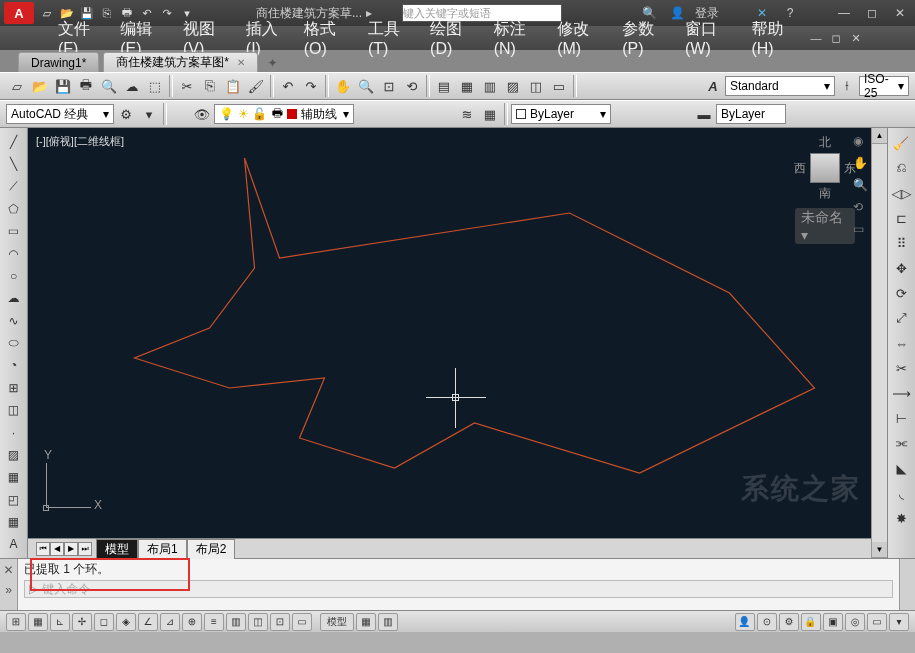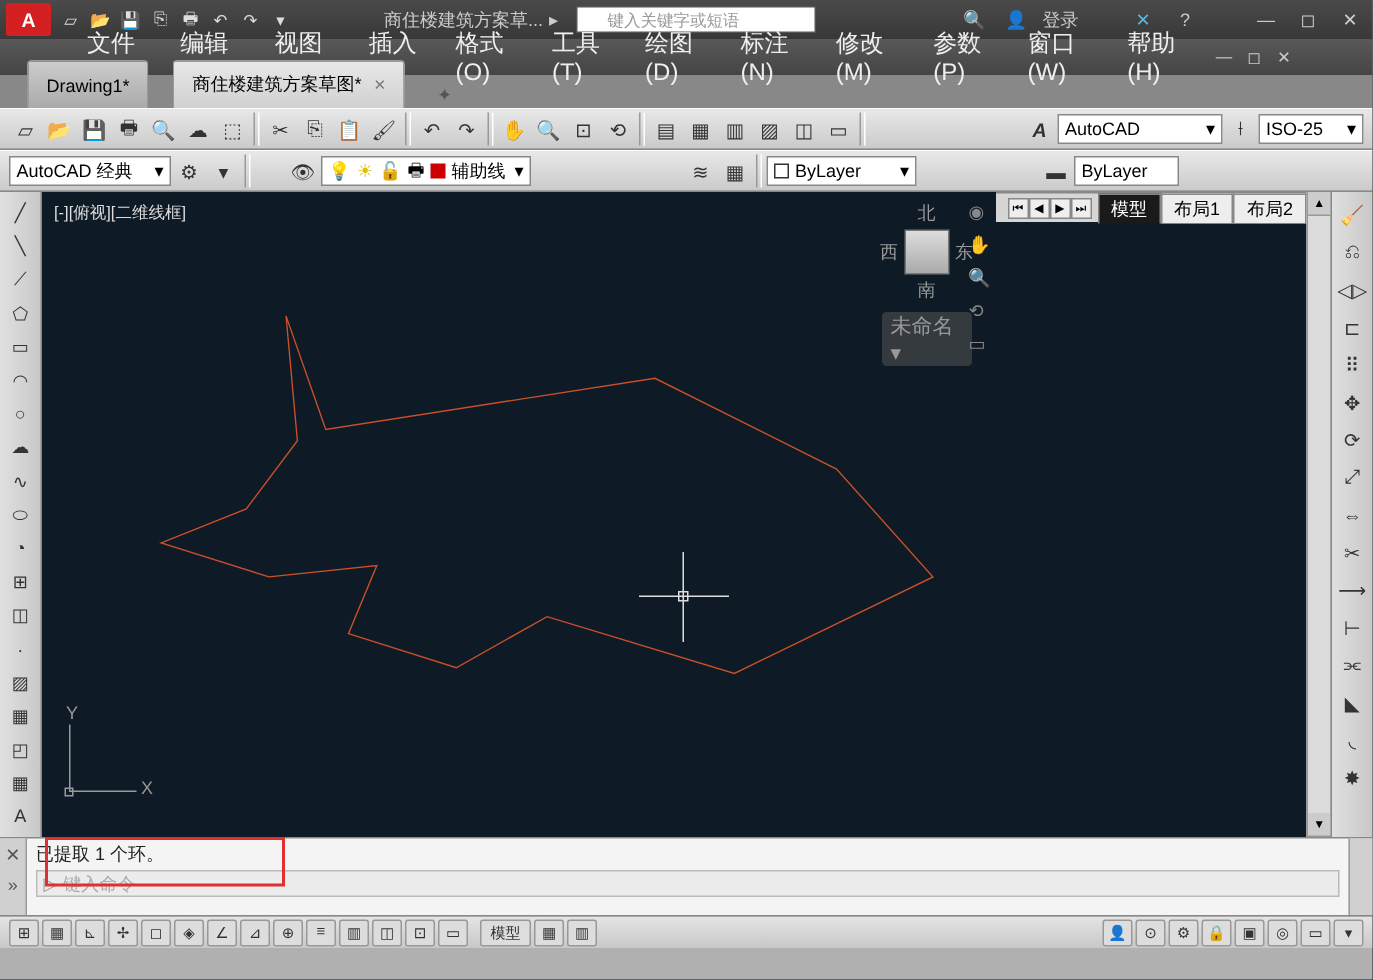--- a/index.html
+++ b/index.html
@@ -2,42 +2,42 @@
 <html><head>
 <meta charset="utf-8">
 <style>
 *{box-sizing:border-box;margin:0;padding:0;font-family:"Microsoft YaHei",SimSun,sans-serif;font-size:12px;user-select:none}
 body{background:#b0b0b0;width:915px;height:653px;overflow:hidden;position:relative}
 .titlebar{height:26px;background:linear-gradient(#4a4a4a,#383838);display:flex;align-items:center;color:#ccc;padding:0 4px}
 .logo{width:30px;height:22px;background:#d42020;color:#fff;font-weight:bold;display:flex;align-items:center;justify-content:center;border-radius:2px;margin-right:4px;font-size:13px}
 .qat{display:flex;gap:2px;align-items:center}
 .qat-btn{width:18px;height:18px;display:flex;align-items:center;justify-content:center;color:#ddd;cursor:pointer;font-size:11px}
 .title-doc{margin-left:60px;color:#ccc;font-size:12px}
-.title-search{margin-left:12px;width:160px;height:18px;background:#fff;border:1px solid #555;padding:0 20px;color:#999;font-size:11px;display:flex;align-items:center}
+.title-search{margin-left:30px;width:160px;height:18px;background:#fff;border:1px solid #555;padding:0 0;color:#999;font-size:11px;display:flex;align-items:center}
 .title-rt{margin-left:auto;display:flex;gap:6px;align-items:center;color:#ccc}
 .title-rt .wbtn{width:22px;height:18px;display:flex;align-items:center;justify-content:center;cursor:pointer;color:#ccc}
 .menubar{height:24px;background:linear-gradient(#585858,#454545);display:flex;align-items:center;padding:0 50px;gap:4px}
 .menu-item{color:#eee;padding:2px 8px;cursor:pointer;font-size:16px}
 .doc-tabs{height:22px;background:#888;display:flex;align-items:end;padding-left:18px;gap:0}
-.doc-tab{height:32px;padding:2px 12px;background:linear-gradient(#e8e8e8,#d0d0d0);border:1px solid #999;border-bottom:none;border-radius:3px 3px 0 0;margin-right:16px;font-size:11px;display:flex;align-items:center;gap:4px;cursor:pointer}
+.doc-tab{height:20px;padding:2px 12px;background:linear-gradient(#e8e8e8,#d0d0d0);border:1px solid #999;border-bottom:none;border-radius:3px 3px 0 0;margin-right:4px;font-size:11px;display:flex;align-items:center;gap:4px;cursor:pointer}
 .doc-tab.inactive{background:linear-gradient(#ccc,#aaa)}
 .doc-tab .x{color:#777;font-size:10px;margin-left:4px}
 .tab-plus{width:20px;height:18px;display:flex;align-items:center;justify-content:center;color:#555;cursor:pointer}
 .toolbar-row{height:28px;background:linear-gradient(#e8e8e8,#cacaca);border-top:1px solid #fff;border-bottom:1px solid #888;display:flex;align-items:center;padding:0 6px;gap:1px}
 .tb-btn{width:22px;height:22px;border:1px solid transparent;display:flex;align-items:center;justify-content:center;cursor:pointer;font-size:13px;color:#333;border-radius:2px}
 .tb-sep{width:4px;height:22px;border-left:1px solid #999;border-right:1px solid #fff;margin:0 2px}
 .tb-combo{height:20px;background:#fff;border:1px solid #888;padding:0 4px;display:flex;align-items:center;gap:4px;font-size:11px}
 .ws-combo{width:108px}
 .layer-combo{width:140px}
 .bylayer{width:100px}
 .main{display:flex;height:430px}
 .lt-tools{width:28px;background:linear-gradient(90deg,#e0e0e0,#c8c8c8);border-right:1px solid #888;display:flex;flex-direction:column;align-items:center;padding:4px 0;gap:3px}
 .lt-tools .tb-btn{width:22px;height:20px;font-size:12px}
 .rt-tools{width:28px;background:linear-gradient(90deg,#e0e0e0,#c8c8c8);border-left:1px solid #888;display:flex;flex-direction:column;align-items:center;padding:4px 0;gap:3px}
-.canvas-wrap{flex:1;display:flex;flex-direction:row;background:#0e1a26}
+.canvas-wrap{flex:1;display:flex;flex-direction:column;background:#0e1a26}
 .canvas{flex:1;position:relative;background:#0e1a26}
 .vp-label{position:absolute;top:6px;left:8px;color:#ddd;font-size:11px}
 .nav-cube{position:absolute;top:6px;right:16px;width:60px;height:80px;display:flex;flex-direction:column;align-items:center;color:#999;font-size:10px}
 .nav-cube .cube{width:30px;height:30px;background:linear-gradient(#ddd,#aaa);border:1px solid #777;margin:2px}
 .nav-cube .unnamed{background:rgba(80,80,80,.6);padding:1px 6px;border-radius:3px;margin-top:6px;font-size:14px}
 .navbar-icons{position:absolute;right:4px;top:6px;width:14px;display:flex;flex-direction:column;gap:8px;color:#888;font-size:10px}
 .ucs{position:absolute;left:18px;bottom:30px;color:#999;font-size:10px}
 .model-tabs{height:20px;background:#d6d6d6;border-top:1px solid #888;display:flex;align-items:center;padding-left:8px;font-size:11px}
 .mt-nav{display:flex;gap:0;margin-right:4px}
 .mt-nav span{width:14px;height:14px;border:1px solid #888;background:#eee;display:flex;align-items:center;justify-content:center;font-size:8px;cursor:pointer}
@@ -151,25 +151,25 @@
   <span class="tb-btn">▤</span>
   <span class="tb-btn">▦</span>
   <span class="tb-btn">▥</span>
   <span class="tb-btn">▨</span>
   <span class="tb-btn">◫</span>
   <span class="tb-btn">▭</span>
   <span class="tb-sep"></span>
   <span style="flex:1"></span>
   <span class="tb-btn" style="font-style:italic;font-weight:bold">A</span>
   <div class="tb-combo" style="width:110px">
-      <span>AutoCAD</span>
+      <span>Standard</span>
       <span style="margin-left:auto">▾</span>
     </div>
   <span class="tb-btn">⟊</span>
-  <div class="tb-combo" style="width:70px">
+  <div class="tb-combo" style="width:50px">
       <span>ISO-25</span>
       <span style="margin-left:auto">▾</span>
     </div>
 </div>
 
 <div class="toolbar-row">
   <div class="tb-combo ws-combo">
       <span>AutoCAD 经典</span>
       <span style="margin-left:auto">▾</span>
     </div>
@@ -254,20 +254,21 @@
         <span>南</span>
         <div class="unnamed">未命名 ▾</div>
       </div>
       <div class="navbar-icons">
         <span>◉</span>
         <span>✋</span>
         <span>🔍</span>
         <span>⟲</span>
         <span>▭</span>
       </div>
+      <div class="watermark">系统之家</div>
     </div>
     <div class="model-tabs">
       <div class="mt-nav">
         <span>⏮</span>
         <span>◀</span>
         <span>▶</span>
         <span>⏭</span>
       </div>
       <div class="mt-tab active">模型</div>
       <div class="mt-tab">布局1</div>

